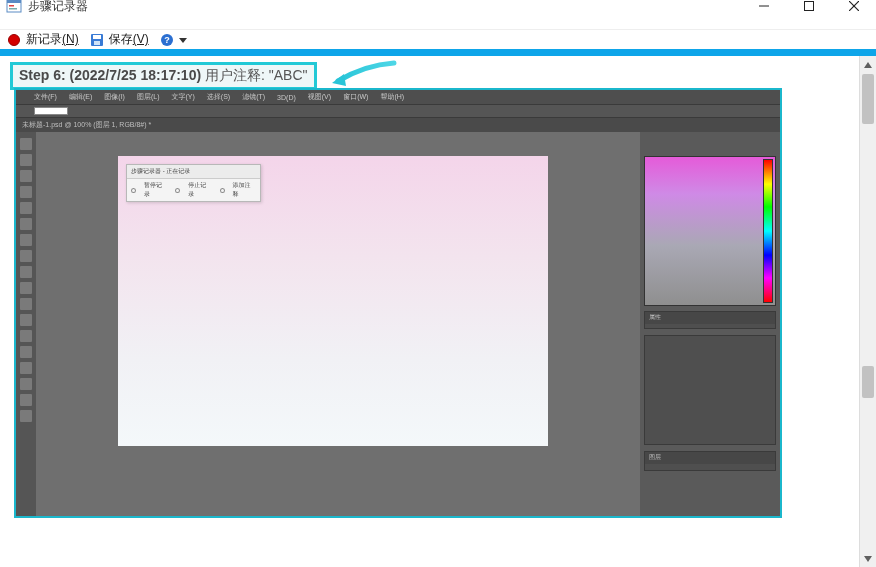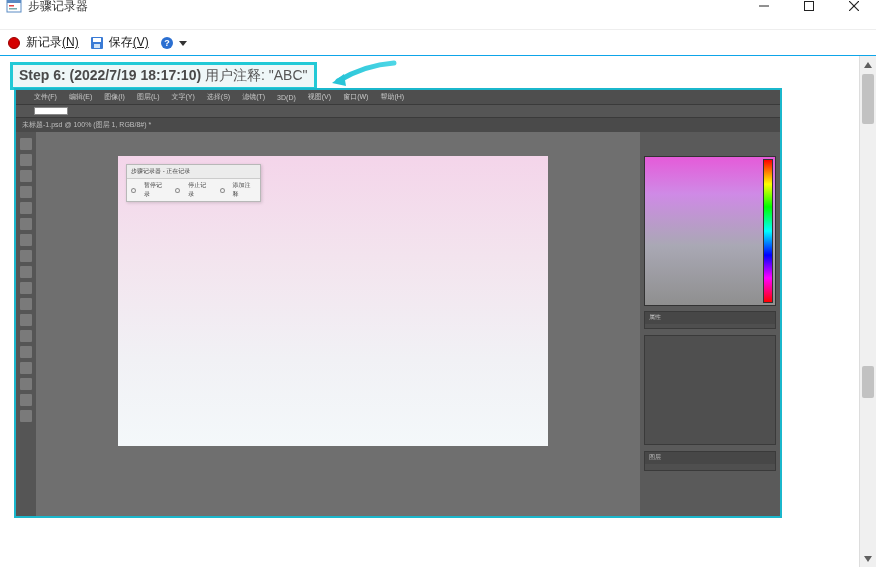--- a/index.html
+++ b/index.html
@@ -29,21 +29,21 @@
   .titlebar .title { flex: 1; color: #333; font-size: 12px; }
   .win-ctrls { display: flex; }
   .win-btn { width: 45px; height: 30px; display: flex; align-items: center; justify-content: center; cursor: pointer; }
   
   .toolbar {
     height: 26px;
     display: flex;
     align-items: center;
     padding: 0 6px;
     gap: 10px;
-    border-bottom: 1px solid #0ea5e9;
+    border-bottom: 7px solid #0ea5e9;
     background: #fff;
   }
   .tb-item { display: inline-flex; align-items: center; gap: 4px; cursor: pointer; color: #222; }
   .tb-item .tb-icon { width: 16px; height: 16px; display: inline-flex; align-items: center; justify-content: center; }
   .tb-item .accel { text-decoration: underline; }
   .record-icon { width: 12px; height: 12px; border-radius: 50%; background: #d40000; border: 1px solid #900; }
   
   .content {
     position: relative;
     height: calc(567px - 30px - 26px);
@@ -258,21 +258,21 @@
       <svg width="8" height="8">
           <polygon points="0,2 8,2 4,7" fill="#333"></polygon>
         </svg>
     </span>
   </span>
 </div>
 
 <div class="content">
 
   <div class="step-header">
-    <span class="step-prefix">Step 6: (2022/7/19 18:17:10) </span><span class="step-label">用户注释: "ABC"</span>
+    <span class="step-prefix">Step 6: (2022/7/25 18:17:10) </span><span class="step-label">用户注释: "ABC"</span>
   </div>
 
   <div class="arrow">
     <svg width="70" height="30" viewBox="0 0 70 30">
       <defs>
         <linearGradient id="ag" x1="0" y1="0" x2="1" y2="0">
           <stop offset="0%" stop-color="#29c5d8"></stop>
           <stop offset="100%" stop-color="#4dd6e6"></stop>
         </linearGradient>
       </defs>

